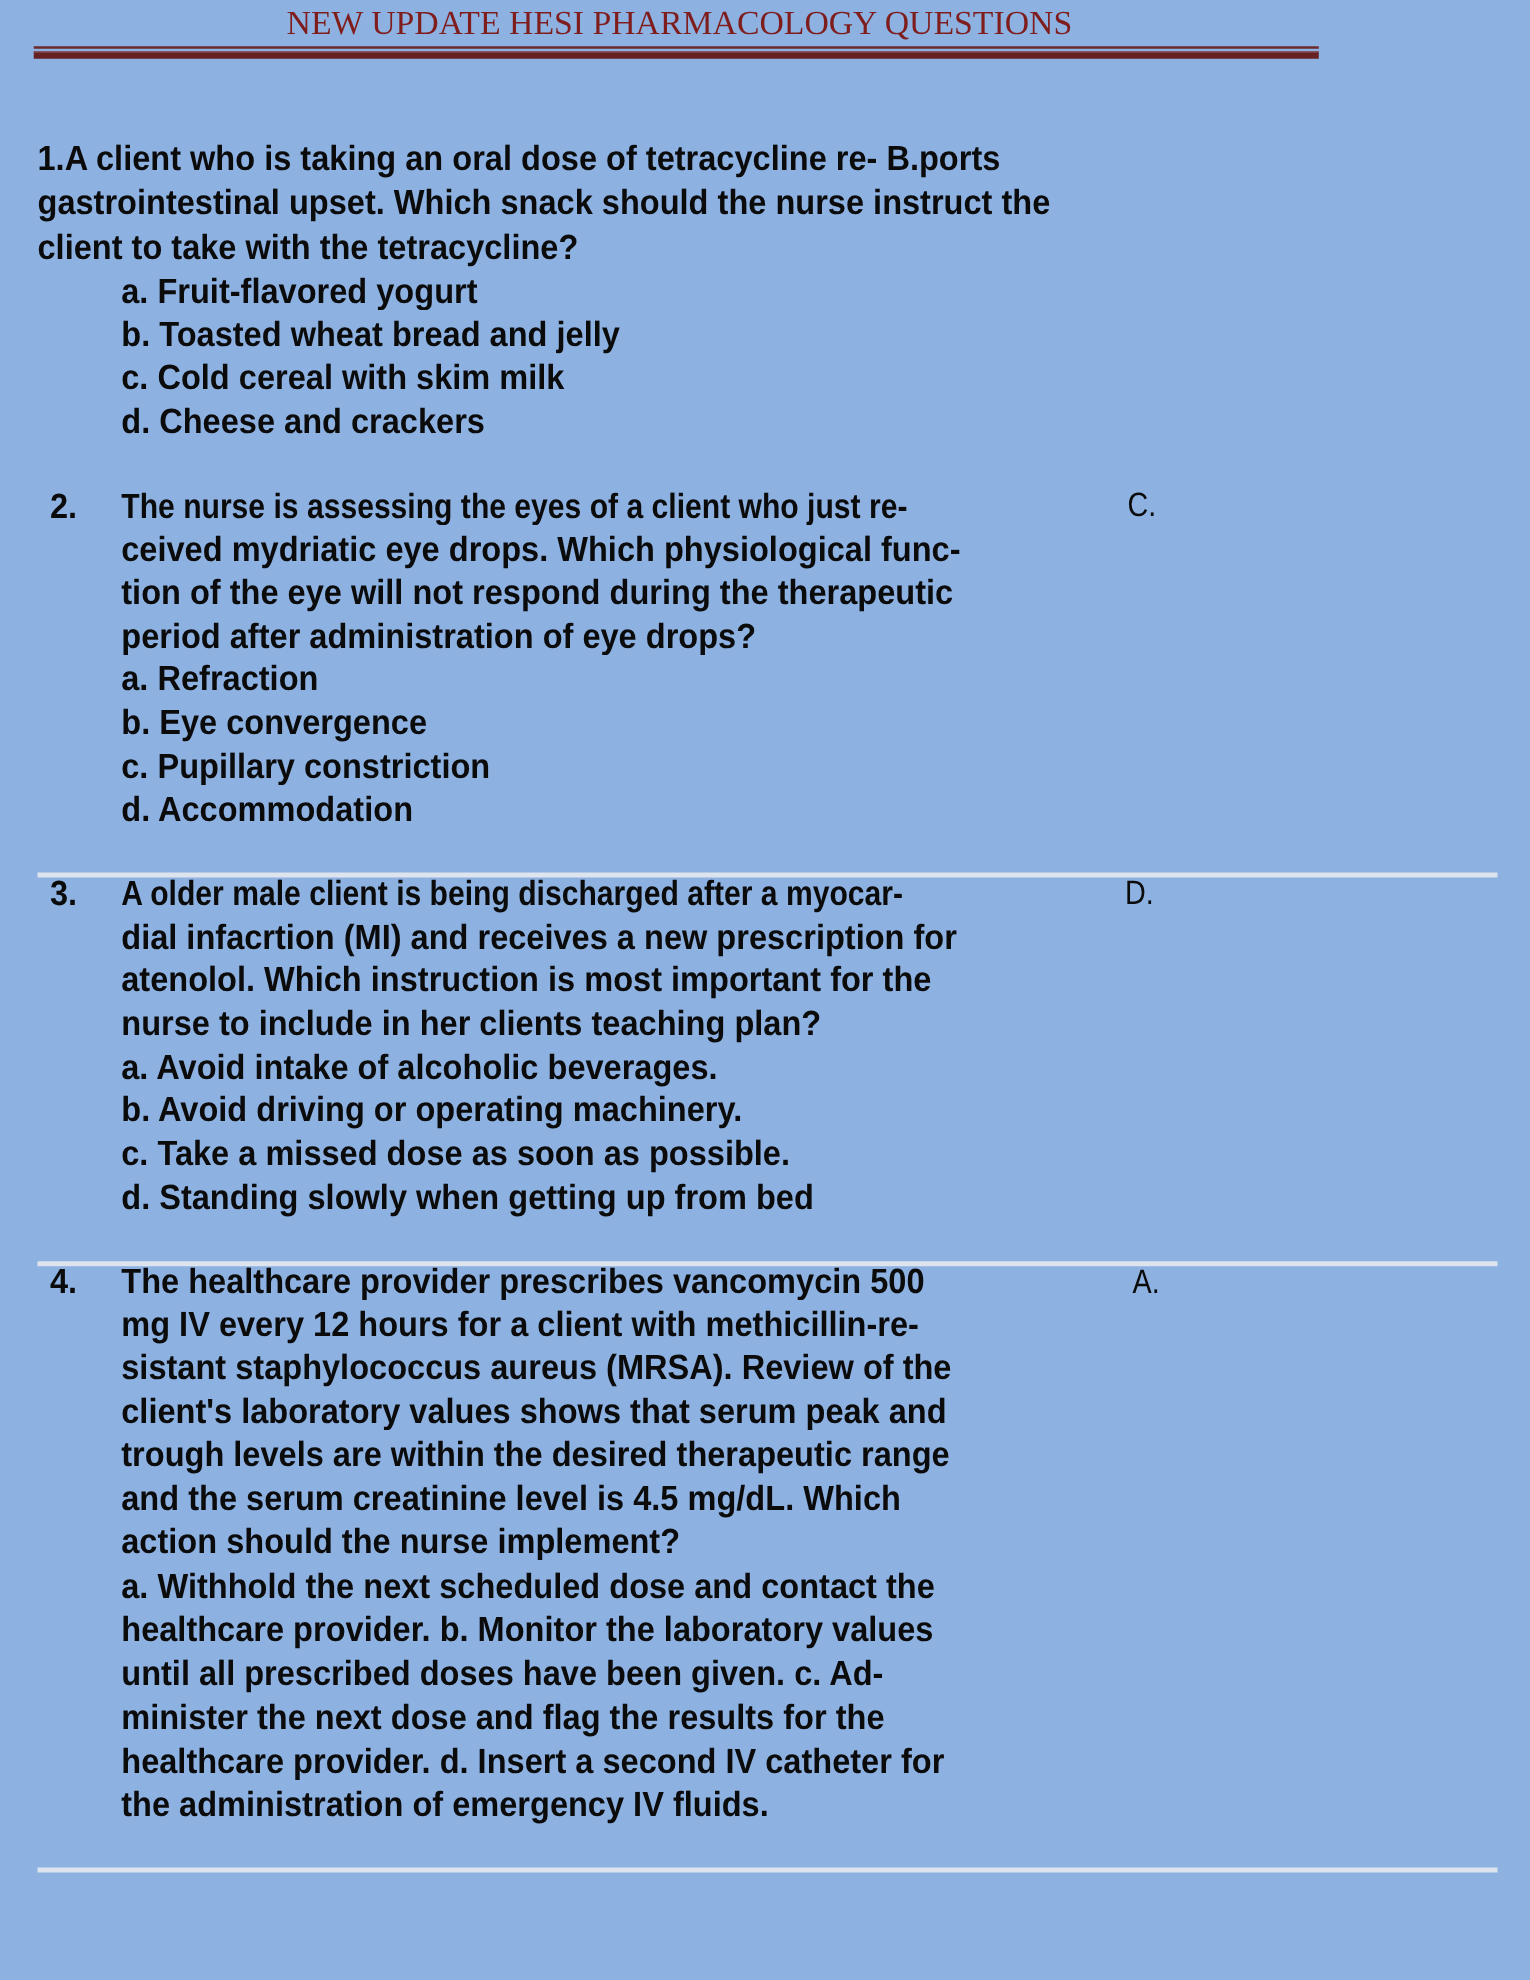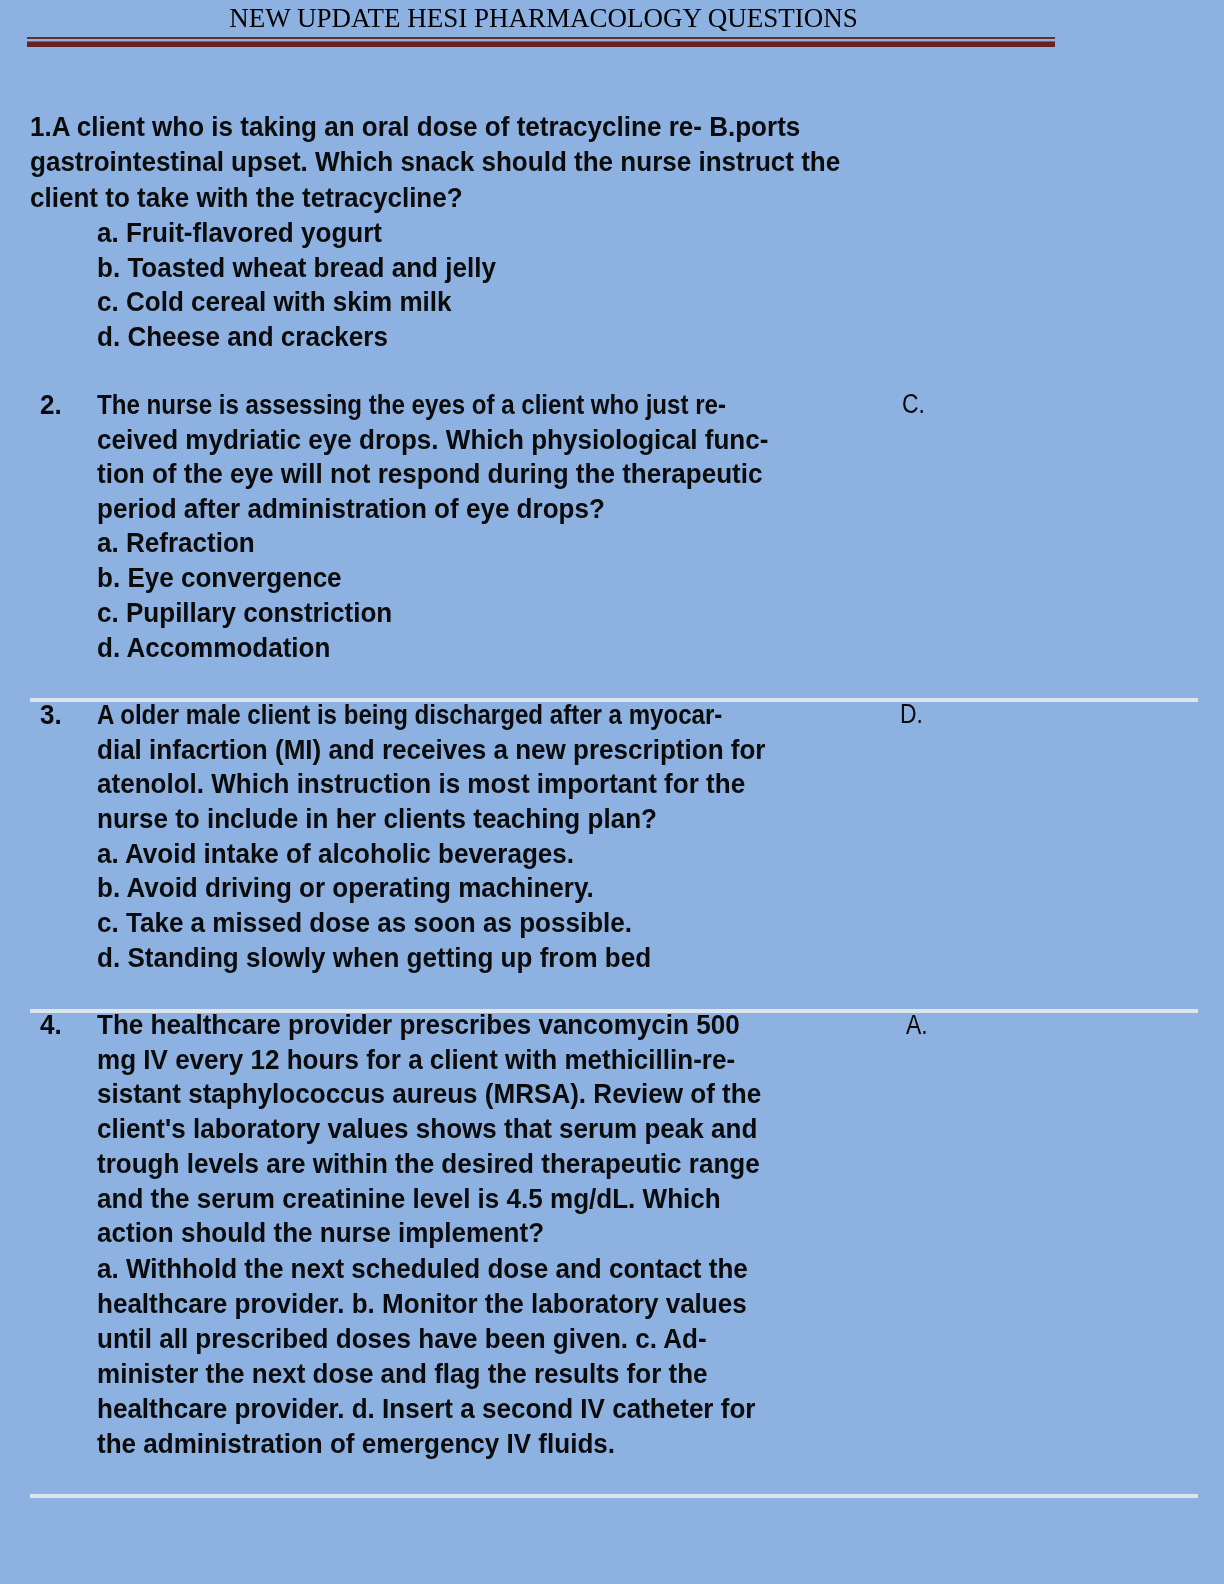--- a/index.html
+++ b/index.html
@@ -2,21 +2,21 @@
 <html><head>
   <meta charset="utf-8">
   <style>
     html, body { margin:0; padding:0; }
     body {
       width:1224px; height:1584px; position:relative; overflow:hidden;
       background:#8db1e1;
     }
     .title {
       position:absolute; left:0; top:3px; width:1087px; text-align:center;
-      font-family:"Liberation Serif", serif; font-size:27px; color:#000000;
+      font-family:"Liberation Serif", serif; font-size:27px; color:#7f1d1d;
       letter-spacing:0px; white-space:nowrap;
     }
     .title-rule { position:absolute; left:27px; width:1028px; }
     .rule-thin { top:37px; height:2px; background:#6e2a2a; }
     .rule-thick { top:41px; height:6px; background:#662222; border-top:1px solid #8a5a6a; box-sizing:border-box; }
     .sep {
       position:absolute; left:30px; width:1168px; height:4px; background:#dde4ee;
     }
     .txt {
       position:absolute; font-family:"Liberation Sans", sans-serif; font-weight:bold;

